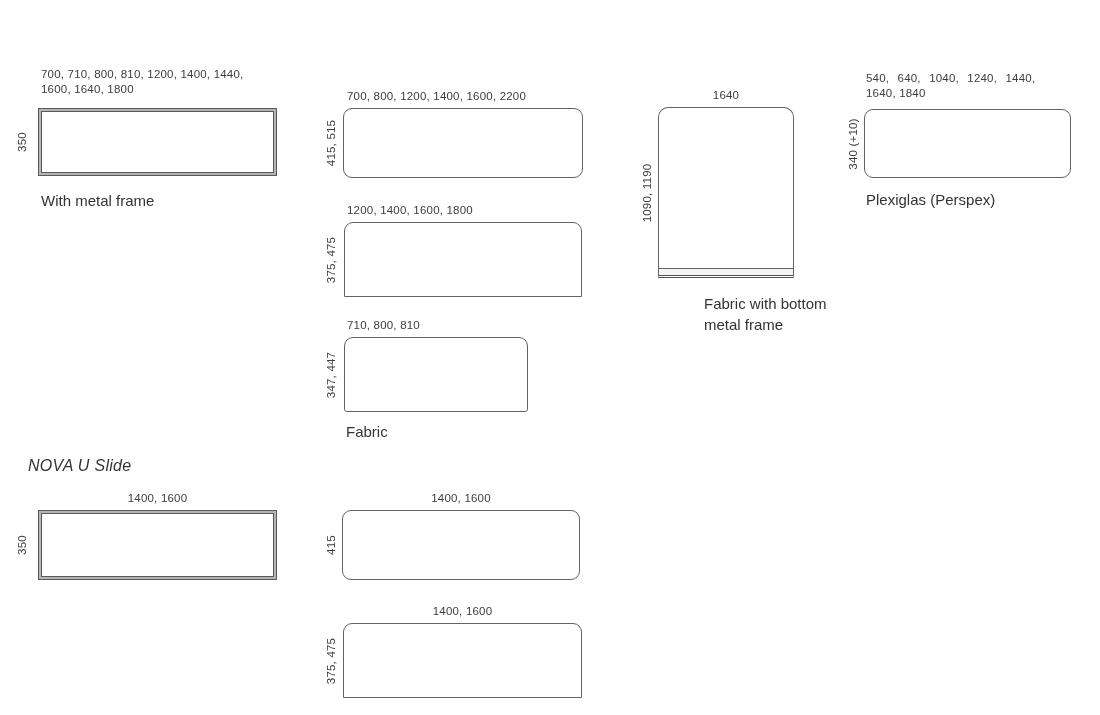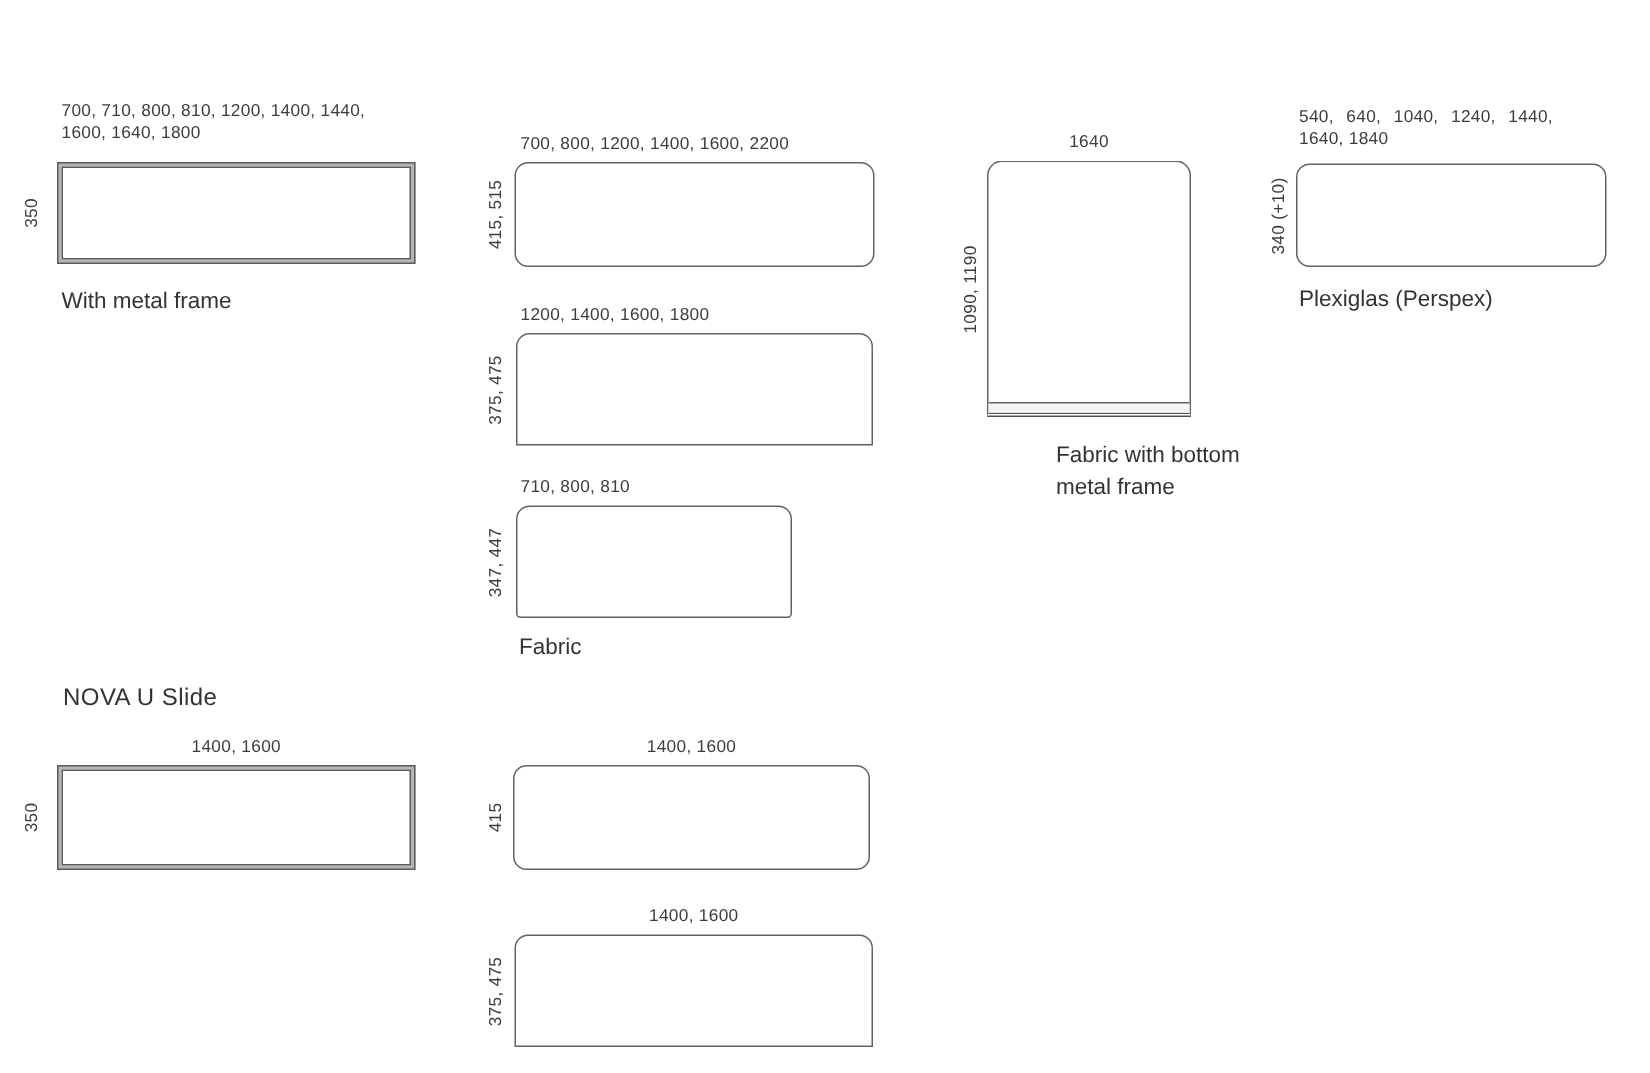--- a/index.html
+++ b/index.html
@@ -164,21 +164,21 @@
       <div class="wide-gaps">540, 640, 1040, 1240, 1440,</div>
       <div>1640, 1840</div>
     </div>
     <div class="abs vlabel" style="left:845px; top:109px; height:69px;">
       <span>340 (+10)</span>
     </div>
     <div class="abs shape round-all" style="left:864px; top:109px; width:207px; height:69px;"></div>
     <div class="abs caption" style="left:866px; top:189px;">Plexiglas (Perspex)</div>
   </div>
 
-  <div class="abs section-title" style="left:42px; top:457px;">NOVA U Slide</div>
+  <div class="abs section-title" style="left:28px; top:457px;font-style:italic;">NOVA U Slide</div>
 
   <div class="abs">
     <div class="abs dim-top center" style="left:38px; top:491px; width:239px;">1400, 1600</div>
     <div class="abs vlabel" style="left:14px; top:510px; height:70px;">
       <span>350</span>
     </div>
     <div class="abs metal" style="left:38px; top:510px; width:239px; height:70px;">
       <div class="metal-inner"></div>
     </div>
   </div>

